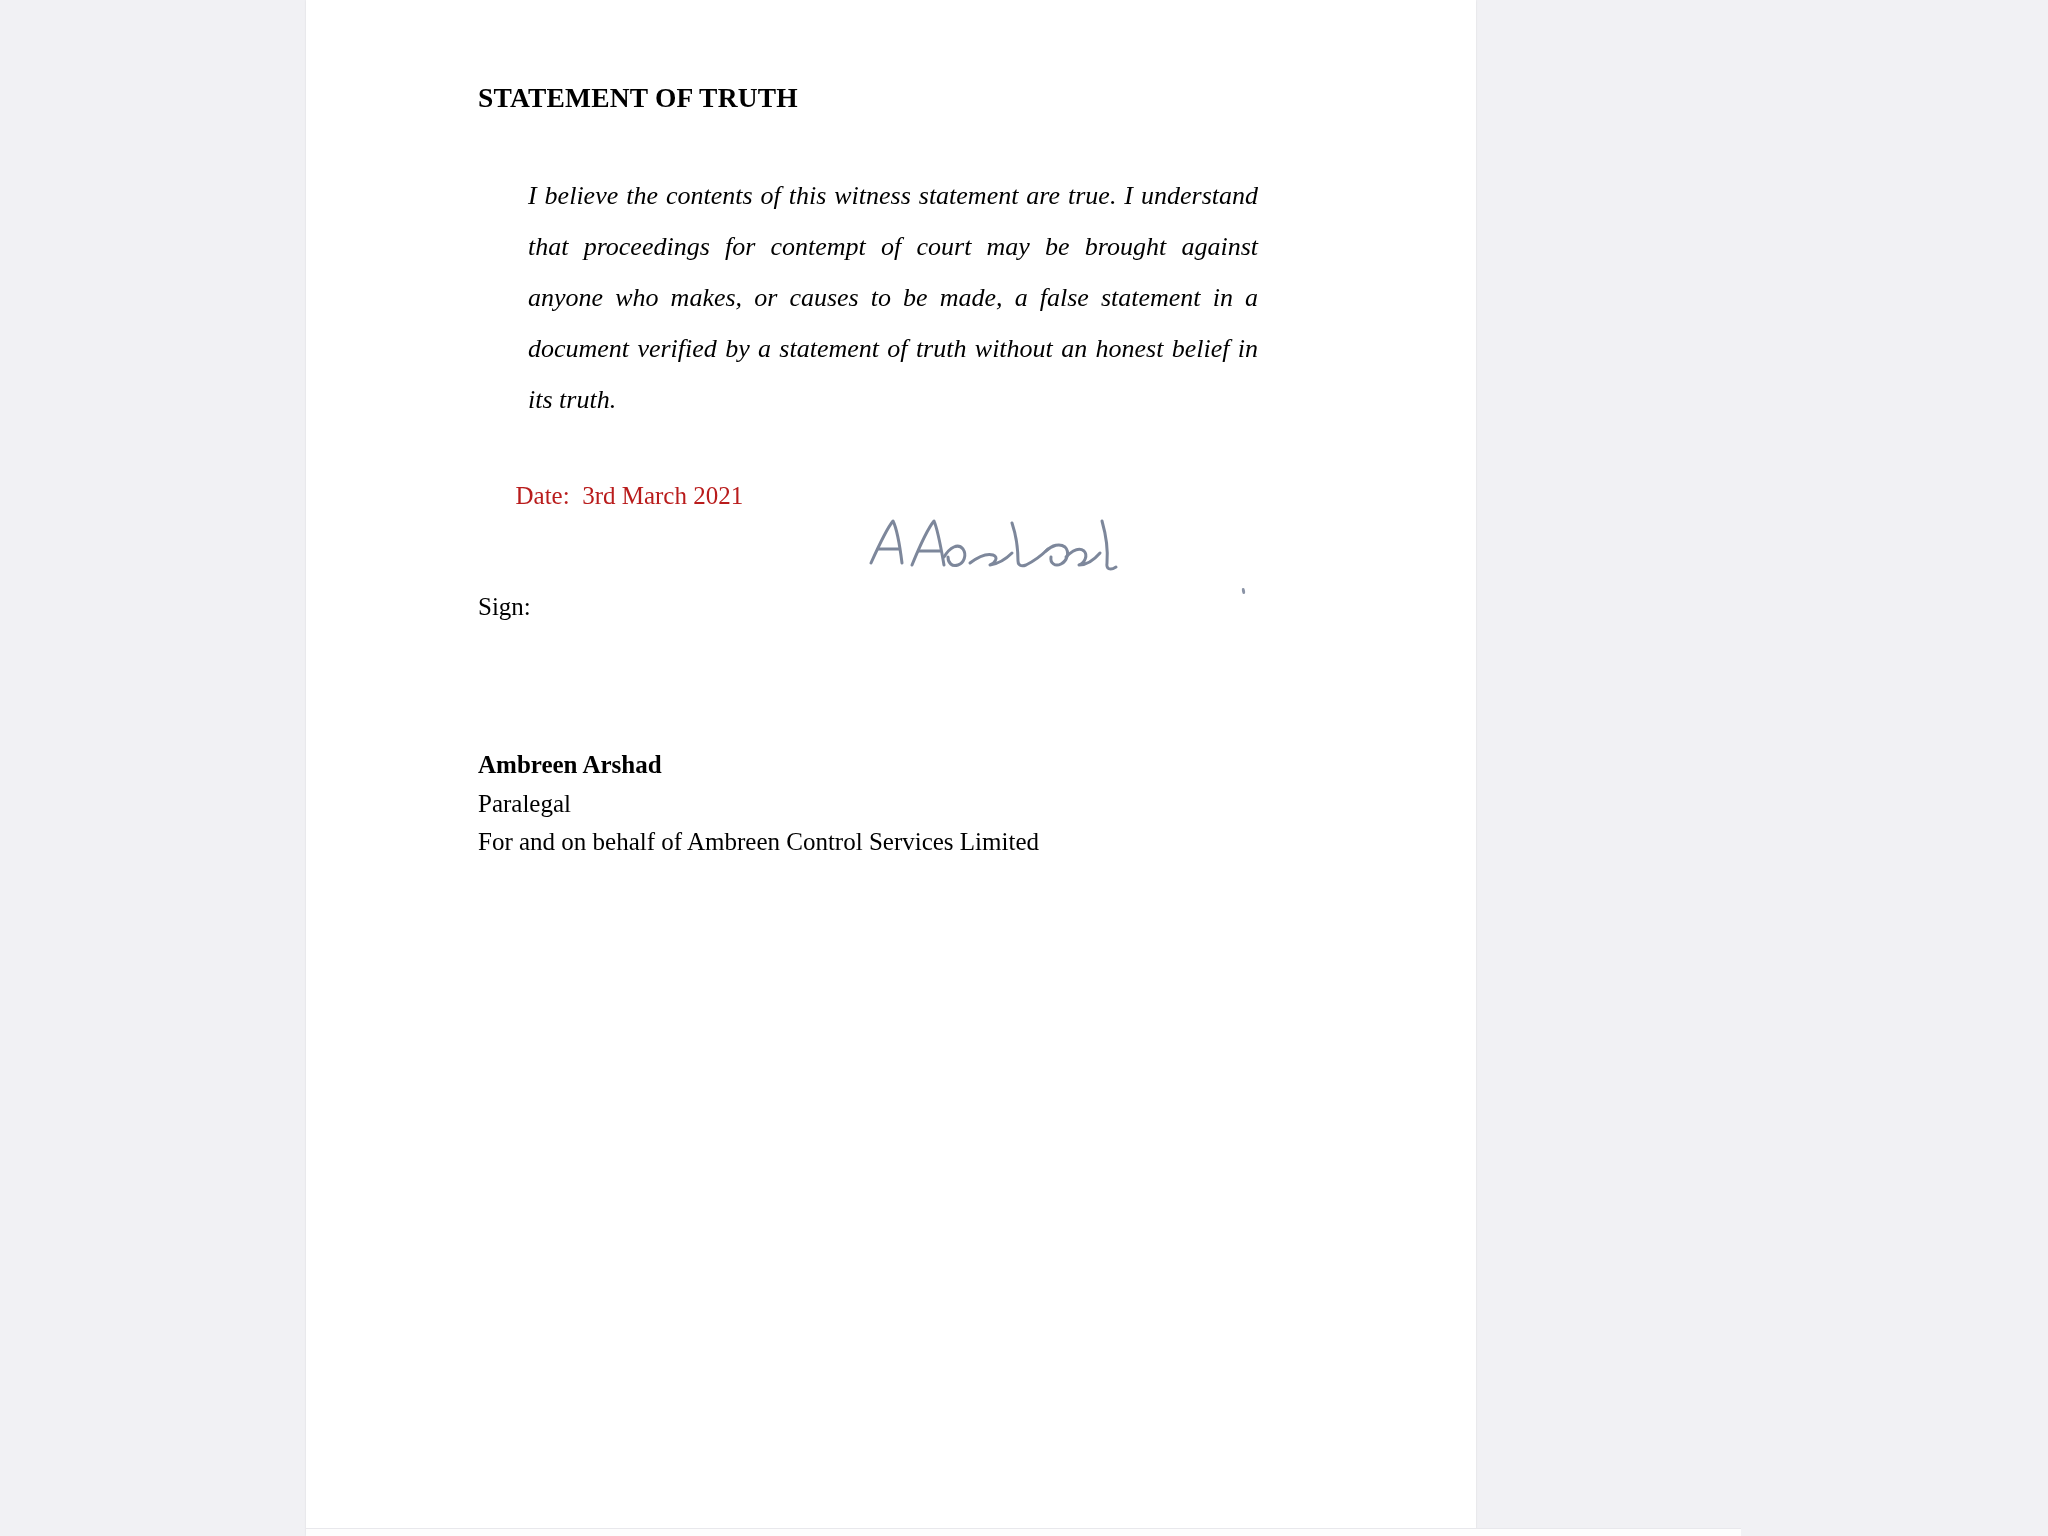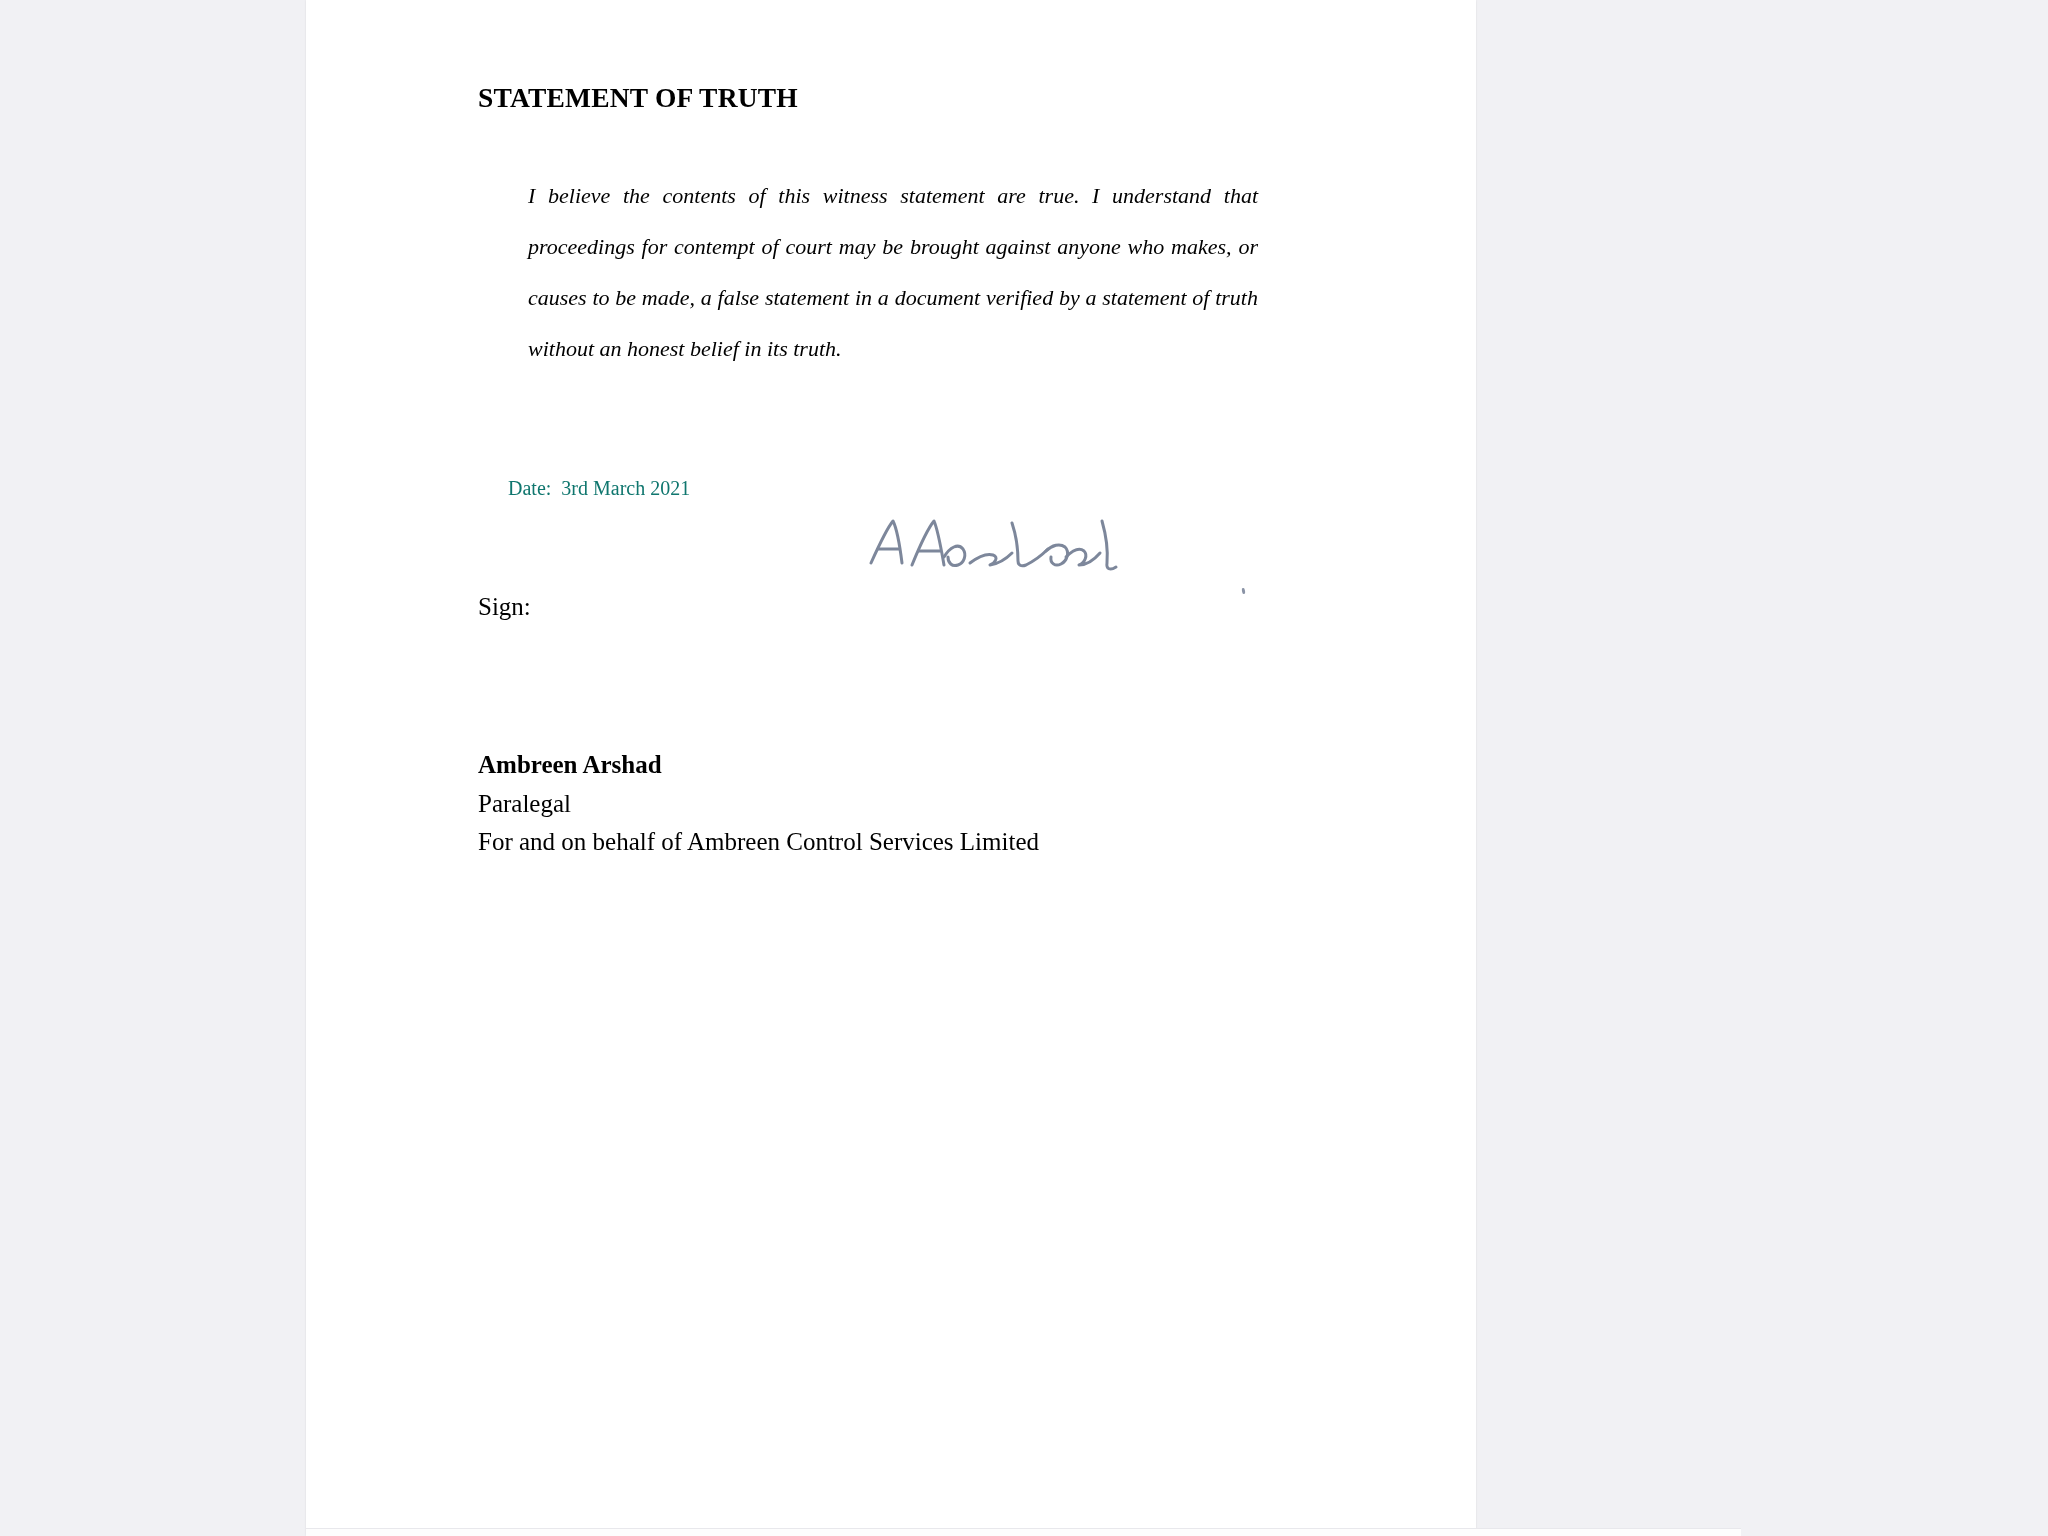--- a/index.html
+++ b/index.html
@@ -38,32 +38,32 @@
     letter-spacing: 0.2px;
     color: #000;
   }
 
   .statement-block {
     position: absolute;
     left: 222px;
     top: 170px;
     width: 730px;
     font-style: italic;
-    font-size: 22px;
+    font-size: 26px;
     line-height: 51px;
     text-align: justify;
     color: #000;
   }
 
   .date-line {
     position: absolute;
     left: 172px;
     top: 454px;
-    font-size: 20px;
-    color: #0f766e;
+    font-size: 25px;
+    color: #b91c1c;
     white-space: pre;
   }
 
   .sign-line {
     position: absolute;
     left: 172px;
     top: 593px;
     font-size: 25px;
     color: #000;
     text-align: center;

